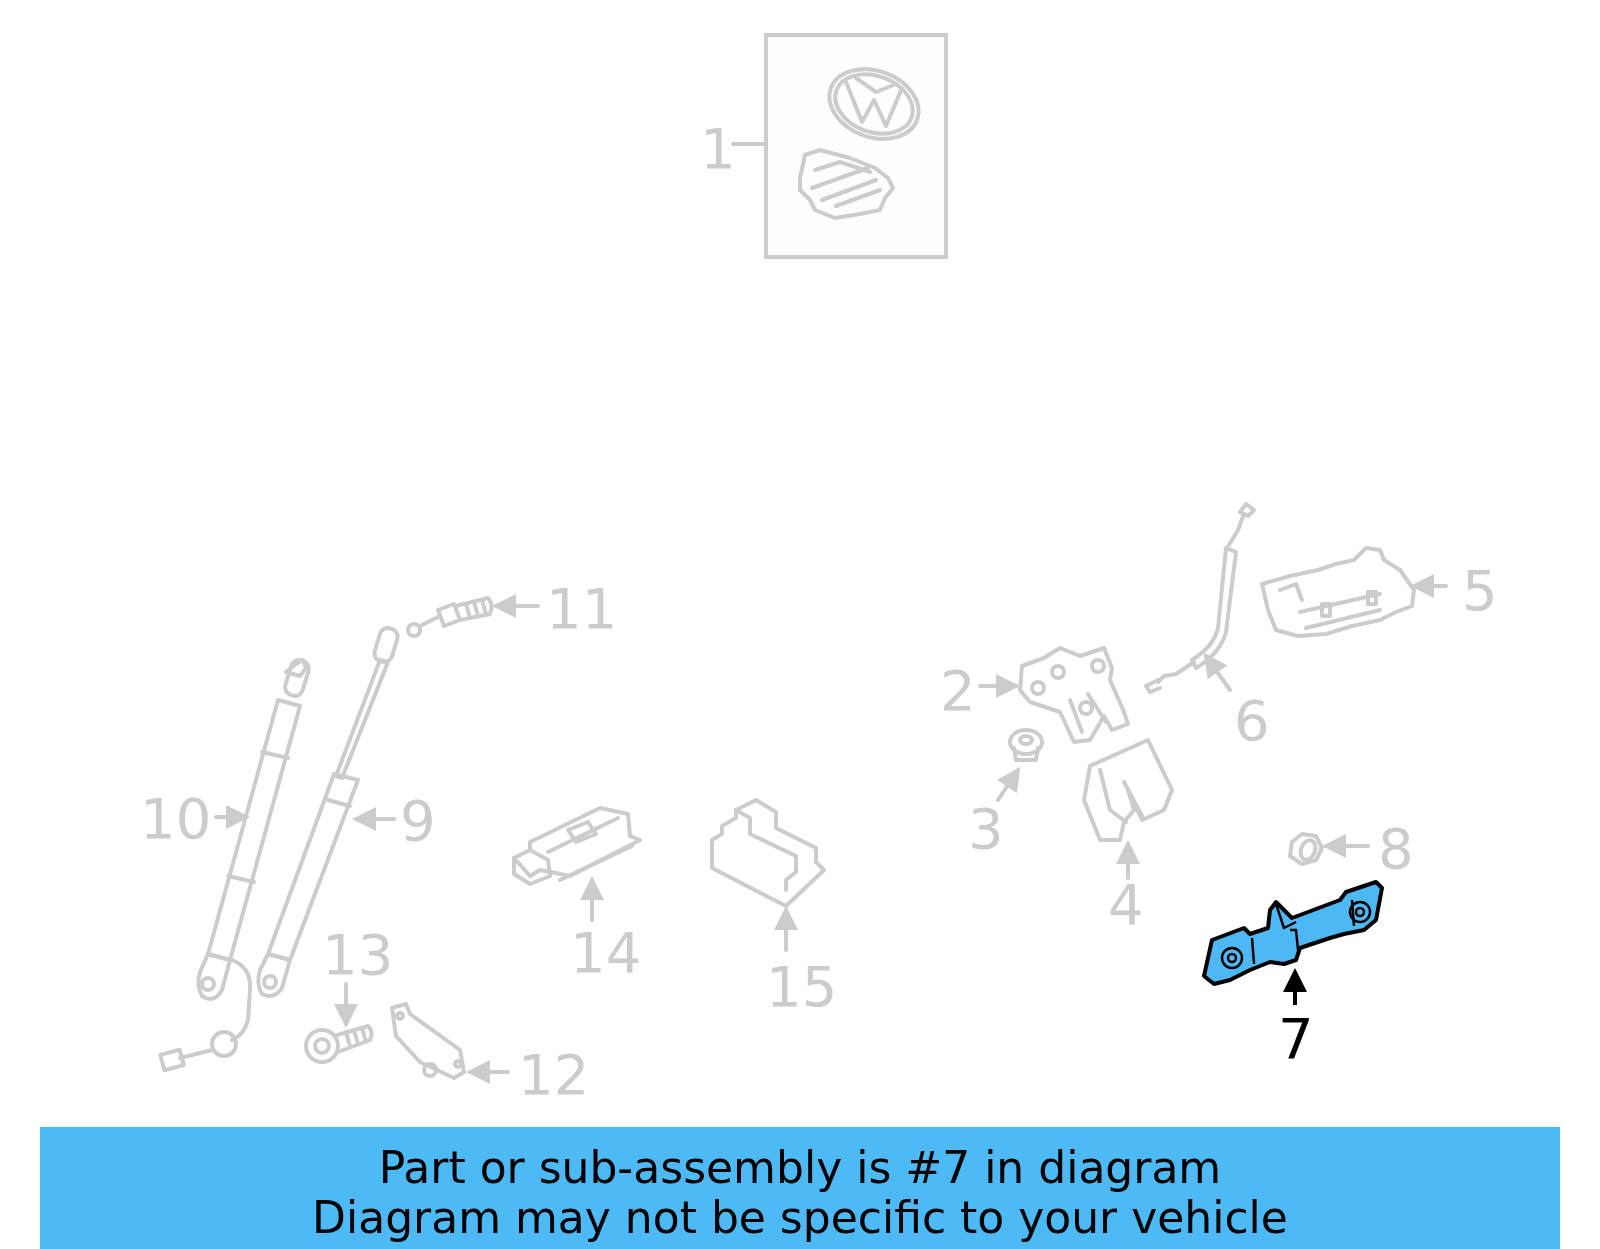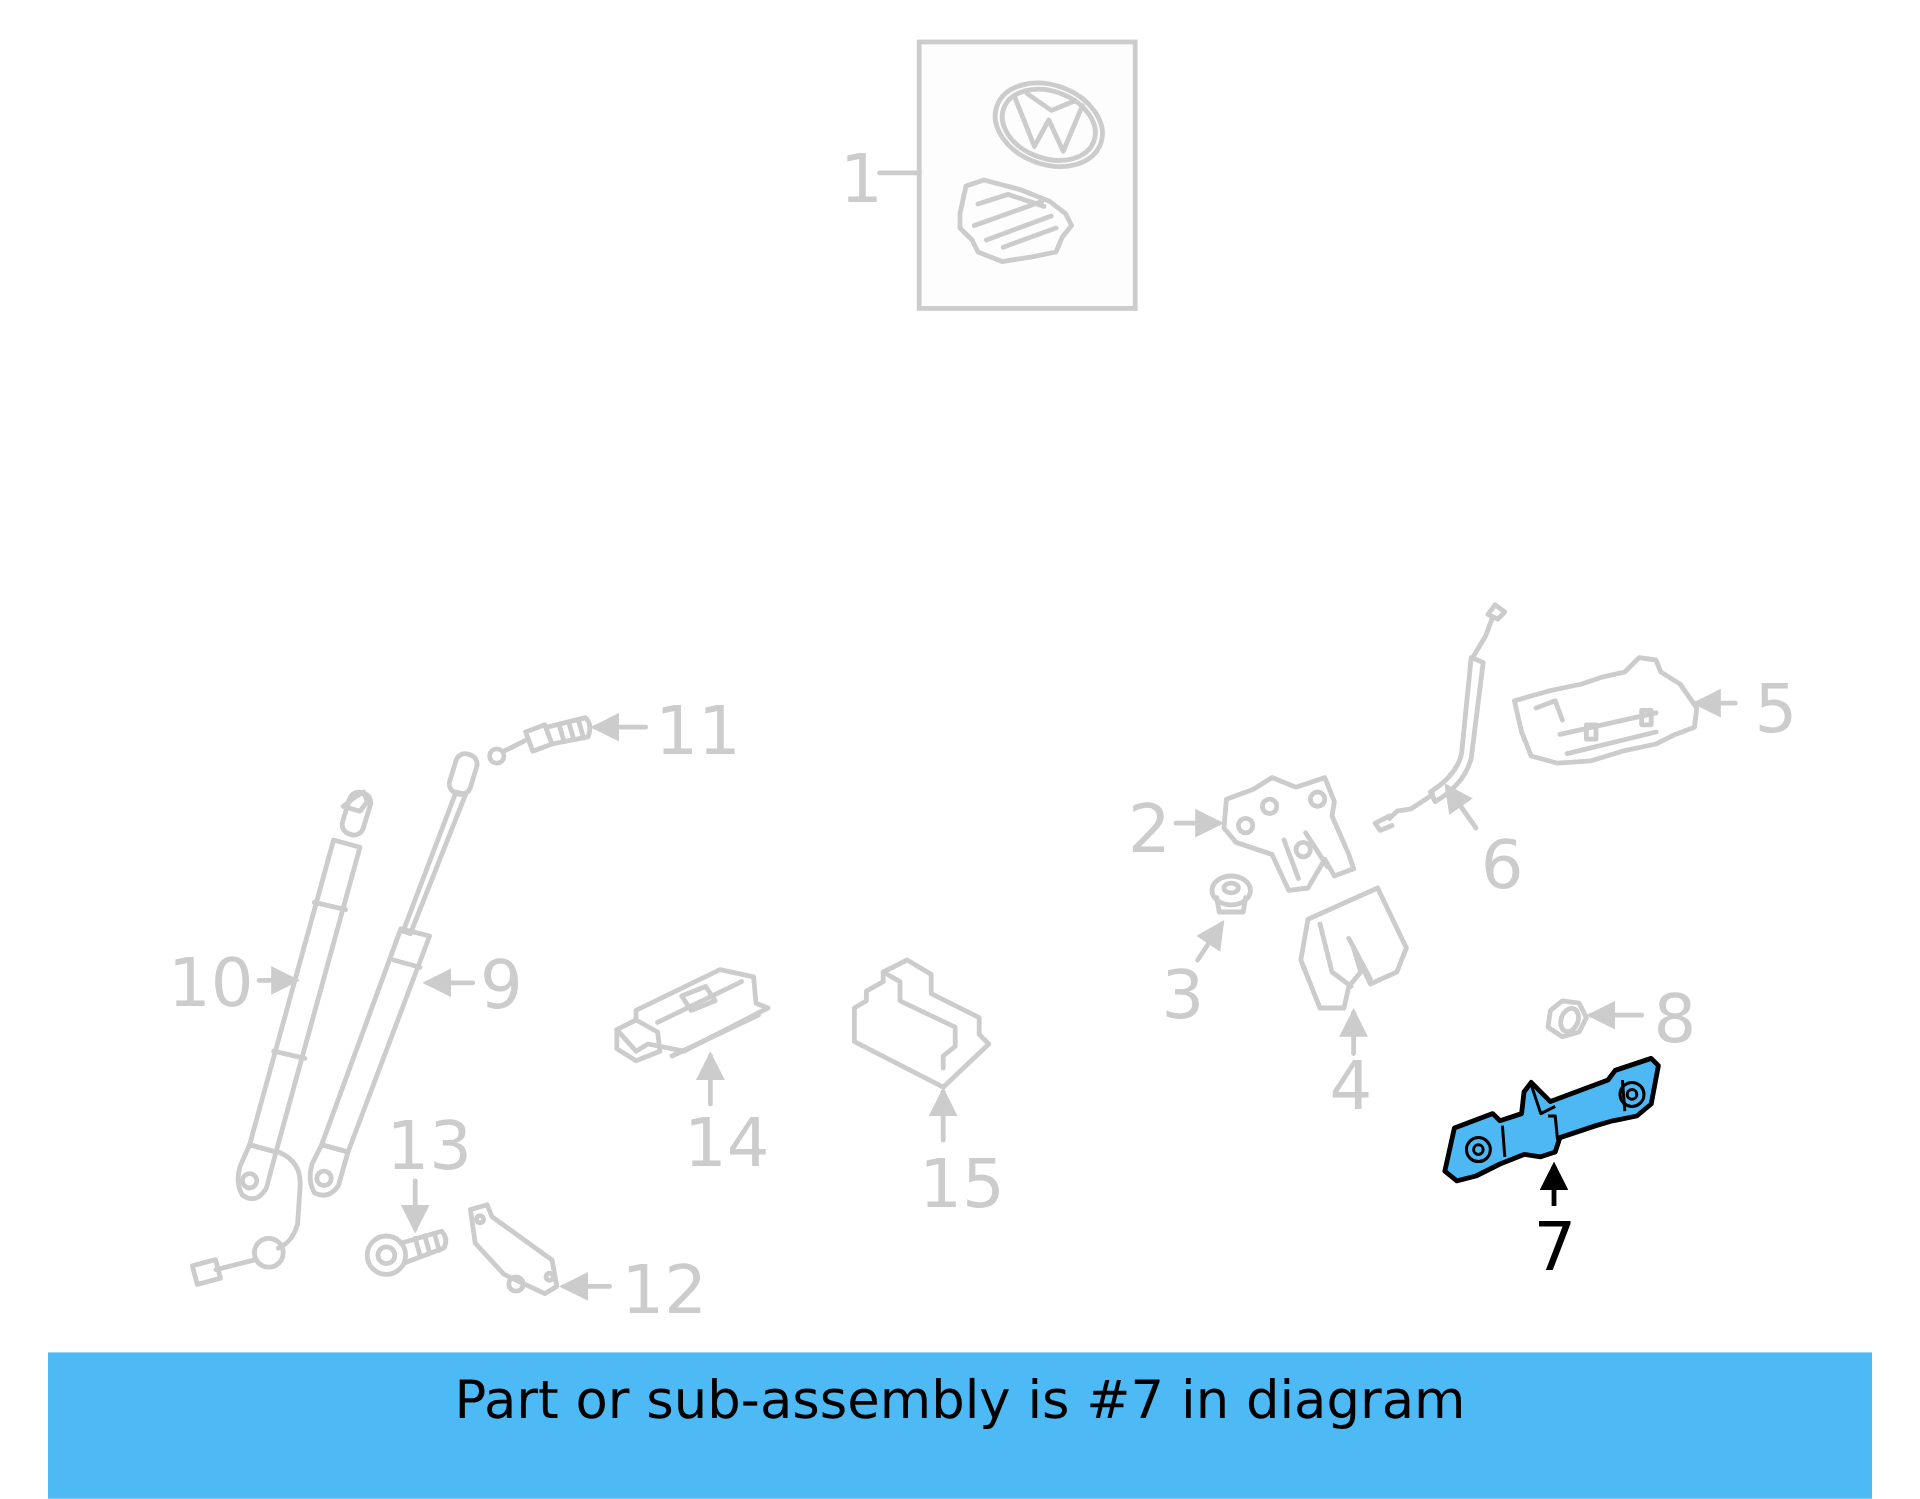--- a/index.html
+++ b/index.html
@@ -176,13 +176,14 @@
     <circle class="hil" cx="1232" cy="958" r="4"></circle>
     <circle class="hil" cx="1360" cy="912" r="10"></circle>
     <circle class="hil" cx="1360" cy="912" r="4"></circle>
     <line x1="1295" y1="1005" x2="1295" y2="972" stroke="#000" stroke-width="4" marker-end="url(#ab)"></line>
     <text class="lbl-hi" x="1278" y="1058">7</text>
   </g>
 </svg>
 
 <div class="banner">
   <div>Part or sub-assembly is #7 in diagram</div>
+  <div>Diagram may not be specific to your vehicle</div>
 </div>
 
 </body></html>

